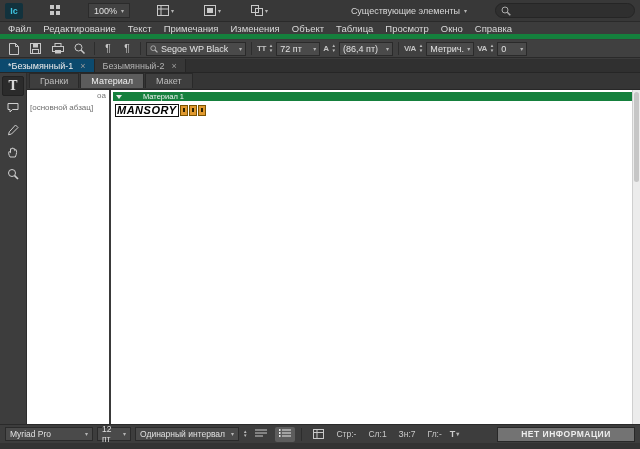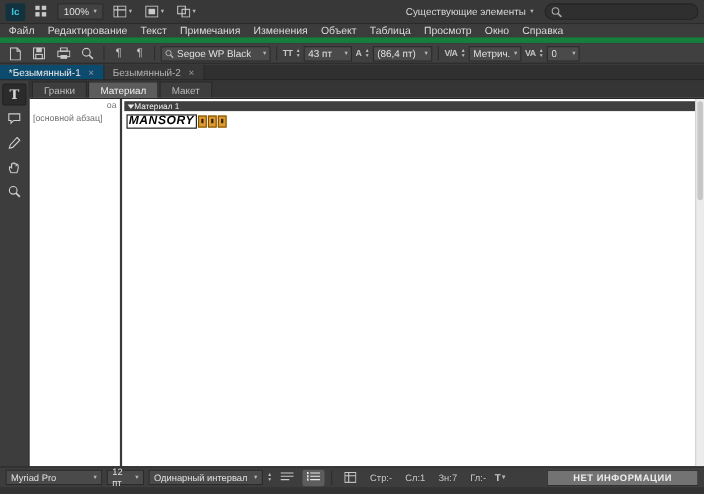--- a/index.html
+++ b/index.html
@@ -3,21 +3,21 @@
 <meta charset="utf-8">
 <style>
   * { margin:0; padding:0; box-sizing:border-box; }
   html,body { width:640px; height:449px; }
   body { font-family:"Liberation Sans", sans-serif; background:#3c3c3c; color:#d6d6d6;
          font-size:10px; overflow:hidden; -webkit-font-smoothing:antialiased; }
   #root { position:relative; width:640px; height:449px; background:#3c3c3c; overflow:hidden; }
 
   
   .app-bar { position:absolute; top:0; left:0; right:0; height:22px; background:#383838;
-             border-bottom:1px solid #2a2a2a; display:flex; align-items:center; padding:0 5px; gap:6px; }
+             border-bottom:1px solid #2a2a2a; display:flex; align-items:center; padding:0 5px; gap:24px; }
   .logo { width:18px; height:16px; background:#12323d; color:#3fc4e0; font-size:9px; font-weight:bold;
           display:flex; align-items:center; justify-content:center; border-radius:2px; flex:none; }
   .abar-btn { height:16px; display:flex; align-items:center; gap:2px; padding:0 3px; border-radius:2px; }
   .caret { font-size:6px; color:#b5b5b5; line-height:1; }
   .zoom-dd { background:#424242; border:1px solid #2b2b2b; height:15px; display:flex; align-items:center;
              gap:4px; padding:0 5px; font-size:9px; color:#e0e0e0; }
   .spacer { flex:1 1 auto; }
   .workspace-dd { display:flex; align-items:center; gap:4px; font-size:9px; color:#d8d8d8; padding:0 4px; }
   .search-box { width:140px; height:15px; background:#2f2f2f; border:1px solid #252525; border-radius:8px;
                 display:flex; align-items:center; padding:0 5px; gap:4px; }
@@ -57,34 +57,34 @@
   .workspace { position:absolute; top:73px; left:0; right:0; bottom:25px; }
   .tools-col { position:absolute; left:0; top:0; bottom:0; width:27px; background:#3d3d3d;
                border-right:1px solid #2d2d2d; display:flex; flex-direction:column; align-items:center;
                padding-top:3px; gap:2px; }
   .tool-btn { width:22px; height:20px; display:flex; align-items:center; justify-content:center;
               color:#cfcfcf; border-radius:2px; }
   .tool-btn.selected { background:#2b2b2b; border:1px solid #222; }
   .tool-t { font-family:"DejaVu Serif", serif; font-size:12px; font-weight:bold; color:#d6d6d6; }
 
   .view-tabs { position:absolute; left:27px; top:0; right:0; height:16px; background:#353535;
-               display:flex; align-items:center; padding-left:2px; gap:1px; }
+               display:flex; align-items:flex-start; padding-left:2px; gap:1px; }
   .view-tab { height:15px; padding:0 10px; display:flex; align-items:center; background:#3e3e3e;
               color:#bdbdbd; border:1px solid #292929; border-bottom:none; font-size:9px; }
   .view-tab.active { background:#5c5c5c; color:#f0f0f0; }
 
   .galley { position:absolute; left:27px; top:16px; right:0; bottom:0; background:#ffffff;
             border-top:1px solid #272727; }
   .info-col { position:absolute; left:0; top:0; bottom:0; width:84px; border-right:2px solid #3a3a3a; }
   .col-header { position:absolute; top:1px; right:3px; font-size:8px; color:#777; }
   .para-style { position:absolute; top:13px; left:3px; font-size:8px; color:#6e6e6e; white-space:nowrap; }
 
   .story-area { position:absolute; left:86px; top:0; right:8px; bottom:0; }
-  .story-bar { position:absolute; left:0; right:0; top:2px; height:9px; background:#404040; color:#f2f2f2;
-               display:flex; align-items:center; gap:0; padding:0 3px; font-size:7.5px; }
+  .story-bar { position:absolute; left:0; right:0; top:2px; height:9px; background:#15803d; color:#f2f2f2;
+               display:flex; align-items:center; gap:21px; padding:0 3px; font-size:7.5px; }
   .story-tri { width:0; height:0; border-left:3px solid transparent; border-right:3px solid transparent;
                border-top:4px solid #e9e9e9; }
   .story-line { position:absolute; left:2px; top:14px; display:flex; align-items:center; }
   .story-word { border:1px solid #111; color:#000; font-weight:bold; font-size:11px; line-height:11px;
                 padding:0 1px; letter-spacing:0.5px;font-style:italic; }
   .glyph-marker { width:8px; height:11px; background:#e0992f; border:1px solid #7a5200; margin-left:1px;
                   position:relative; }
   .glyph-marker::after { content:""; position:absolute; left:2px; top:2px; right:2px; bottom:3px; background:#2e2100; }
 
   .vscroll { position:absolute; right:0; top:0; bottom:0; width:8px; background:#ececec; border-left:1px solid #cfcfcf; }
@@ -241,21 +241,21 @@
 
 
     <div class="vsep"></div>
 
     <span class="attr-icon">TT</span>
     <span class="stepper">
       <span>▲</span>
       <span>▼</span>
     </span>
     <div class="field" style="width:44px;">
-      <span class="val">43 пт</span>
+      <span class="val">72 пт</span>
       <span class="caret">▾</span>
     </div>
 
     <span class="attr-icon">A</span>
     <span class="stepper">
       <span>▲</span>
       <span>▼</span>
     </span>
     <div class="field" style="width:54px;">
       <span class="val">(86,4 пт)</span>

